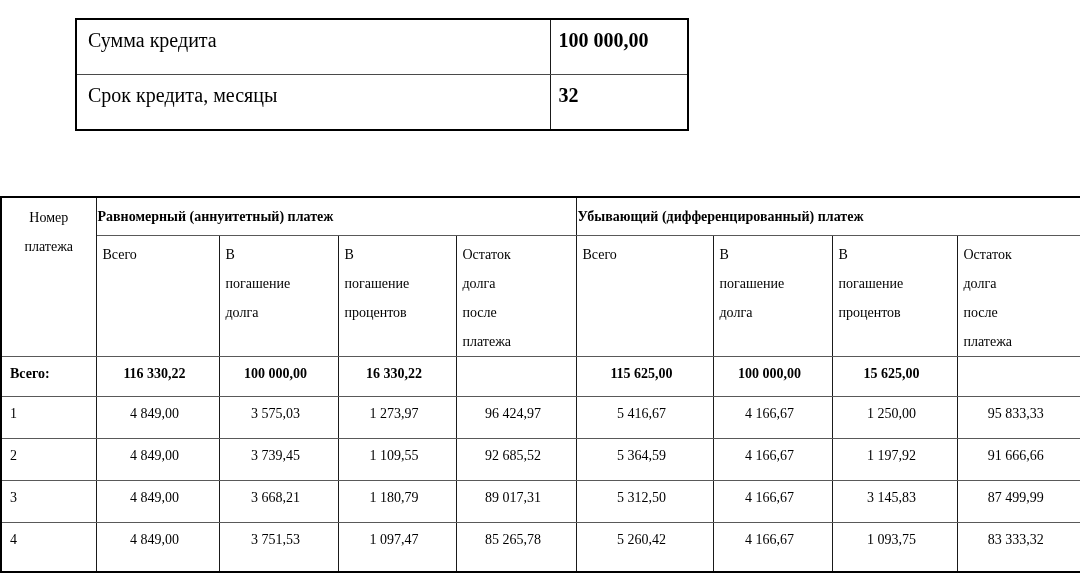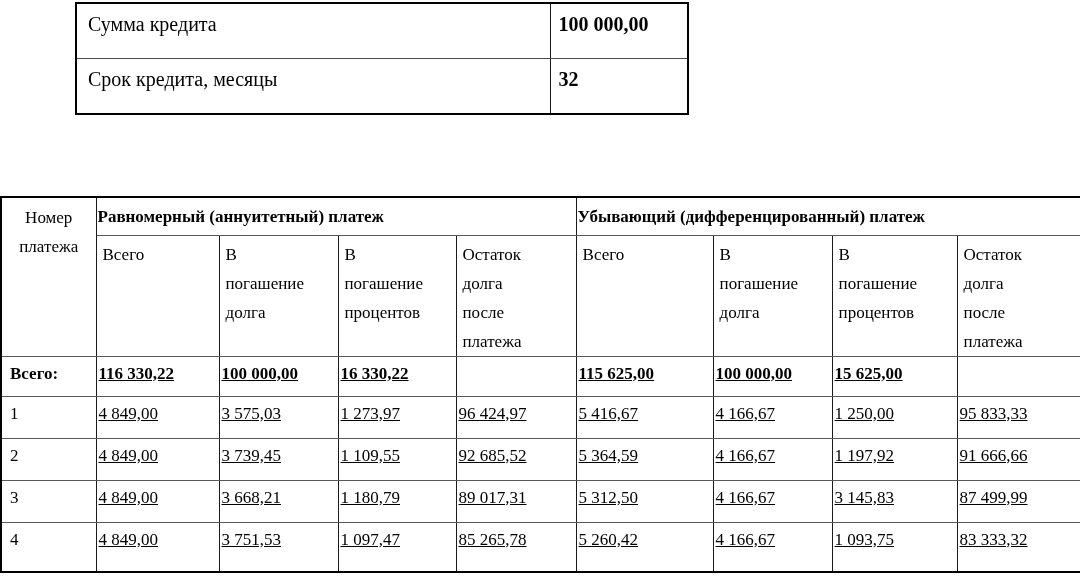--- a/index.html
+++ b/index.html
@@ -6,45 +6,45 @@
   body {
     width: 1080px; height: 579px;
     background: #ffffff; color: #000000;
     font-family: "Liberation Serif", serif;
     position: relative; overflow: hidden;
   }
   table { border-collapse: collapse; table-layout: fixed; }
 
   
   .params {
-    position: absolute; left: 75px; top: 2px; width: 612px;
+    position: absolute; left: 75px; top: 18px; width: 612px;
     border: 2px solid #000;
   }
   .params td {
     border-left: 1px solid #1a1a1a; border-right: 1px solid #1a1a1a;
     border-top: 1px solid #4a4a4a; border-bottom: 1px solid #4a4a4a;
     vertical-align: top; height: 45px; font-size: 20px; line-height: 26px;
   }
   .params .plabel { padding: 7px 4px 2px 11px; }
   .params .pvalue { padding: 7px 4px 2px 8px; font-weight: bold; }
 
   
   .sched {
     position: absolute; left: 0; top: 196px; width: 1080px;
     border: 2px solid #000;
   }
   .sched td {
     border-left: 1px solid #1a1a1a; border-right: 1px solid #1a1a1a;
     border-top: 1px solid #595959; border-bottom: 1px solid #595959;
-    vertical-align: top; font-size: 17px; overflow: hidden;
+    vertical-align: top; font-size: 14px; overflow: hidden;
   }
   .corner  { text-align: center; white-space: pre-line; line-height: 29px; padding-top: 5px; }
   .group   { text-align: left; font-weight: bold; line-height: 24px; padding-top: 7px; }
   .colhead { text-align: left; white-space: pre-line; line-height: 29px; padding: 4px 6px 0 6px; }
-  .numcell { text-align: left; padding: 6px 8px 0 2px; white-space: nowrap; line-height: 22px; text-decoration: underline; }
+  .numcell { text-align: center; padding: 6px 8px 0 2px; white-space: nowrap; line-height: 22px; }
   .labcell { text-align: left;  padding: 6px 2px 0 8px; line-height: 22px; margin-left: 13px; }
   .bold    { font-weight: bold; }
   tr.grouprow { height: 38px; }
   tr.subhead  { height: 118px; }
   tr.total    { height: 40px; }
   tr.data     { height: 42px; }
   tr.last     { height: 50px; }
 </style>
 </head>
 <body>

